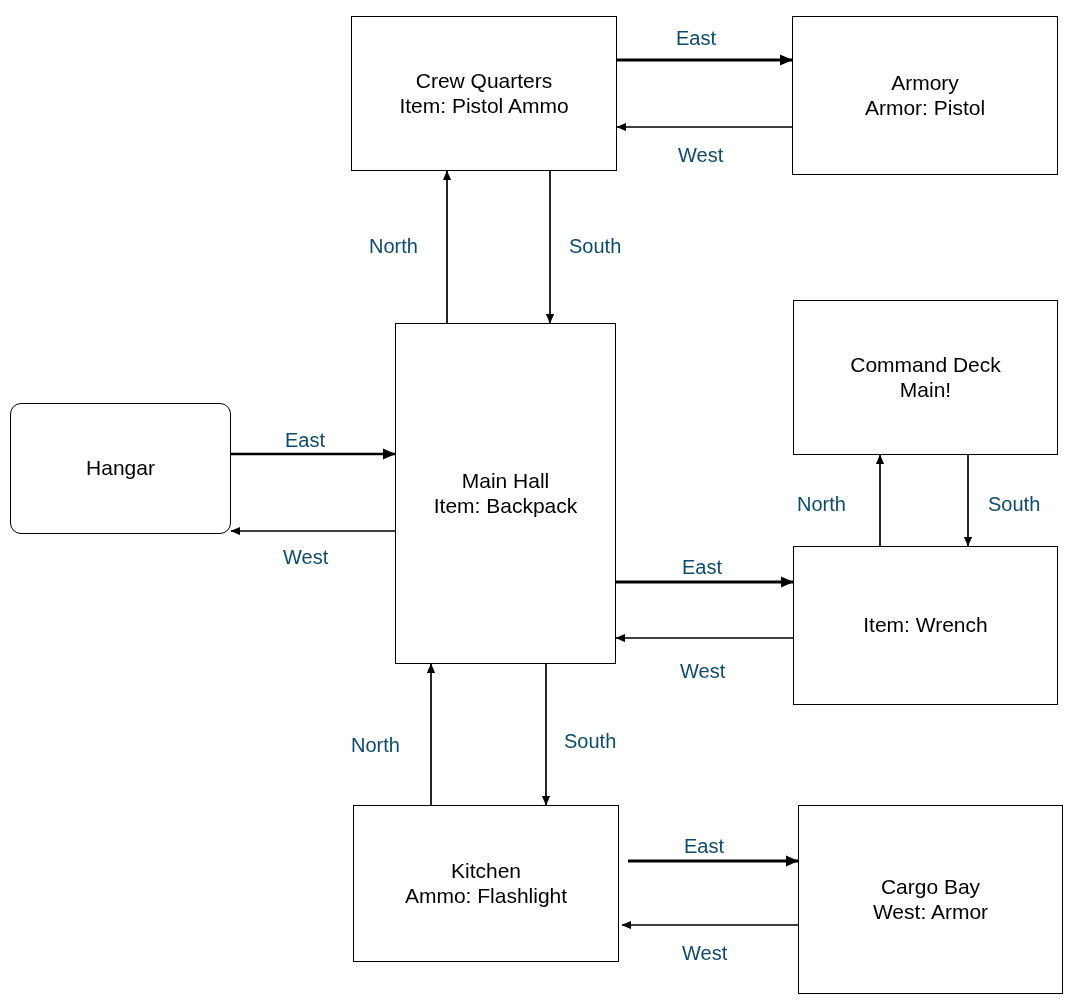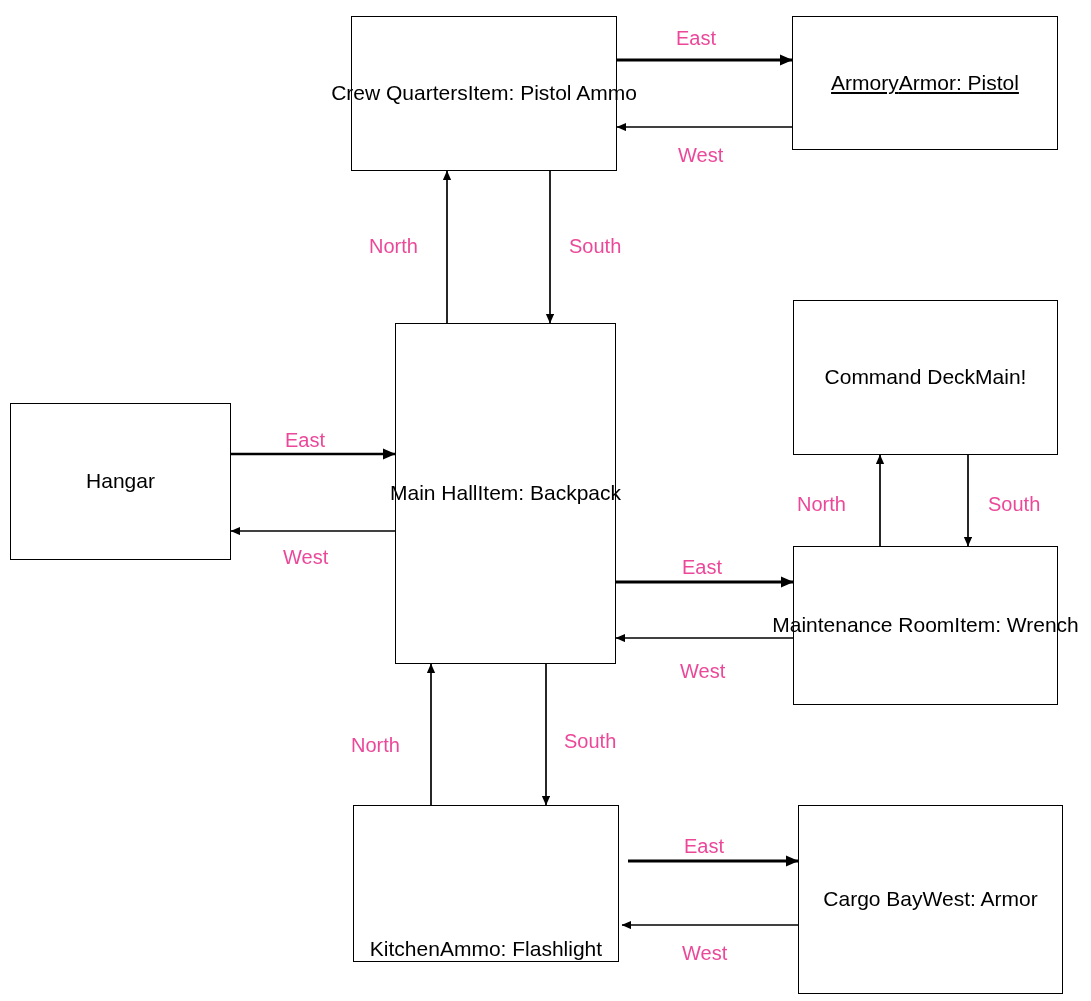--- a/index.html
+++ b/index.html
@@ -22,42 +22,42 @@
     width: 1091px;
     height: 1001px;
     pointer-events: none;
   }
   .node {
     position: absolute;
     box-sizing: border-box;
     border: 1.6px solid #000000;
     background: #ffffff;
     display: flex;
-    flex-direction: row;
+    flex-direction: column;
     align-items: center;
     justify-content: center;
     color: #000000;
   }
   .node-title {
     font-size: 21px;
     line-height: 1.15;
     white-space: nowrap;
   }
   .node-sub {
     font-size: 21px;
     line-height: 1.15;
     white-space: nowrap;
   }
   .node.single .node-title {
     margin: 0;
   }
   .edge-label {
     position: absolute;
     font-size: 20px;
-    color: #ec4899;
+    color: #0c4a6e;
     white-space: nowrap;
     line-height: 1;
   }
 </style>
 </head>
 <body>
 
 <div id="canvas">
 
   <svg class="edges" viewBox="0 0 1091 1001">
@@ -85,40 +85,39 @@
         <line x1="628" y1="861" x2="798" y2="861" stroke="#000000" stroke-width="2.8" marker-end="url(#ah-bold)"></line>
         <line x1="798" y1="925" x2="622" y2="925" stroke="#000000" stroke-width="1.7" marker-end="url(#ah)"></line>
       </g>
   </svg>
 
   <div id="node-layer">
       <div class="node" style="left: 351px; top: 16px; width: 266px; height: 155px; border-color: rgb(0, 0, 0);">
         <div class="node-title">Crew Quarters</div>
         <div class="node-sub">Item: Pistol Ammo</div>
       </div>
-      <div class="node" style="left: 792px; top: 16px; width: 266px; height: 134px; border-color: rgb(0, 0, 0); text-decoration: underline;">
+      <div class="node" style="left: 792px; top: 16px; width: 266px; height: 159px; border-color: rgb(0, 0, 0);">
         <div class="node-title">Armory</div>
         <div class="node-sub">Armor: Pistol</div>
       </div>
-      <div class="node single" style="left: 10px; top: 403px; width: 221px; height: 157px; border-color: rgb(0, 0, 0);">
+      <div class="node single" style="left: 10px; top: 403px; width: 221px; height: 131px; border-color: rgb(0, 0, 0); border-radius: 11px;">
         <div class="node-title">Hangar</div>
       </div>
       <div class="node" style="left: 395px; top: 323px; width: 221px; height: 341px; border-color: rgb(0, 0, 0);">
         <div class="node-title">Main Hall</div>
         <div class="node-sub">Item: Backpack</div>
       </div>
       <div class="node" style="left: 793px; top: 300px; width: 265px; height: 155px; border-color: rgb(0, 0, 0);">
         <div class="node-title">Command Deck</div>
         <div class="node-sub">Main!</div>
       </div>
       <div class="node" style="left: 793px; top: 546px; width: 265px; height: 159px; border-color: rgb(0, 0, 0);">
-        <div class="node-title">Maintenance Room</div>
         <div class="node-sub">Item: Wrench</div>
       </div>
-      <div class="node" style="left: 353px; top: 805px; width: 266px; height: 157px; border-color: rgb(0, 0, 0); align-items: flex-end;">
+      <div class="node" style="left: 353px; top: 805px; width: 266px; height: 157px; border-color: rgb(0, 0, 0);">
         <div class="node-title">Kitchen</div>
         <div class="node-sub">Ammo: Flashlight</div>
       </div>
       <div class="node" style="left: 798px; top: 805px; width: 265px; height: 189px; border-color: rgb(0, 0, 0);">
         <div class="node-title">Cargo Bay</div>
         <div class="node-sub">West: Armor</div>
       </div>
     </div>
 
   <div id="label-layer">

